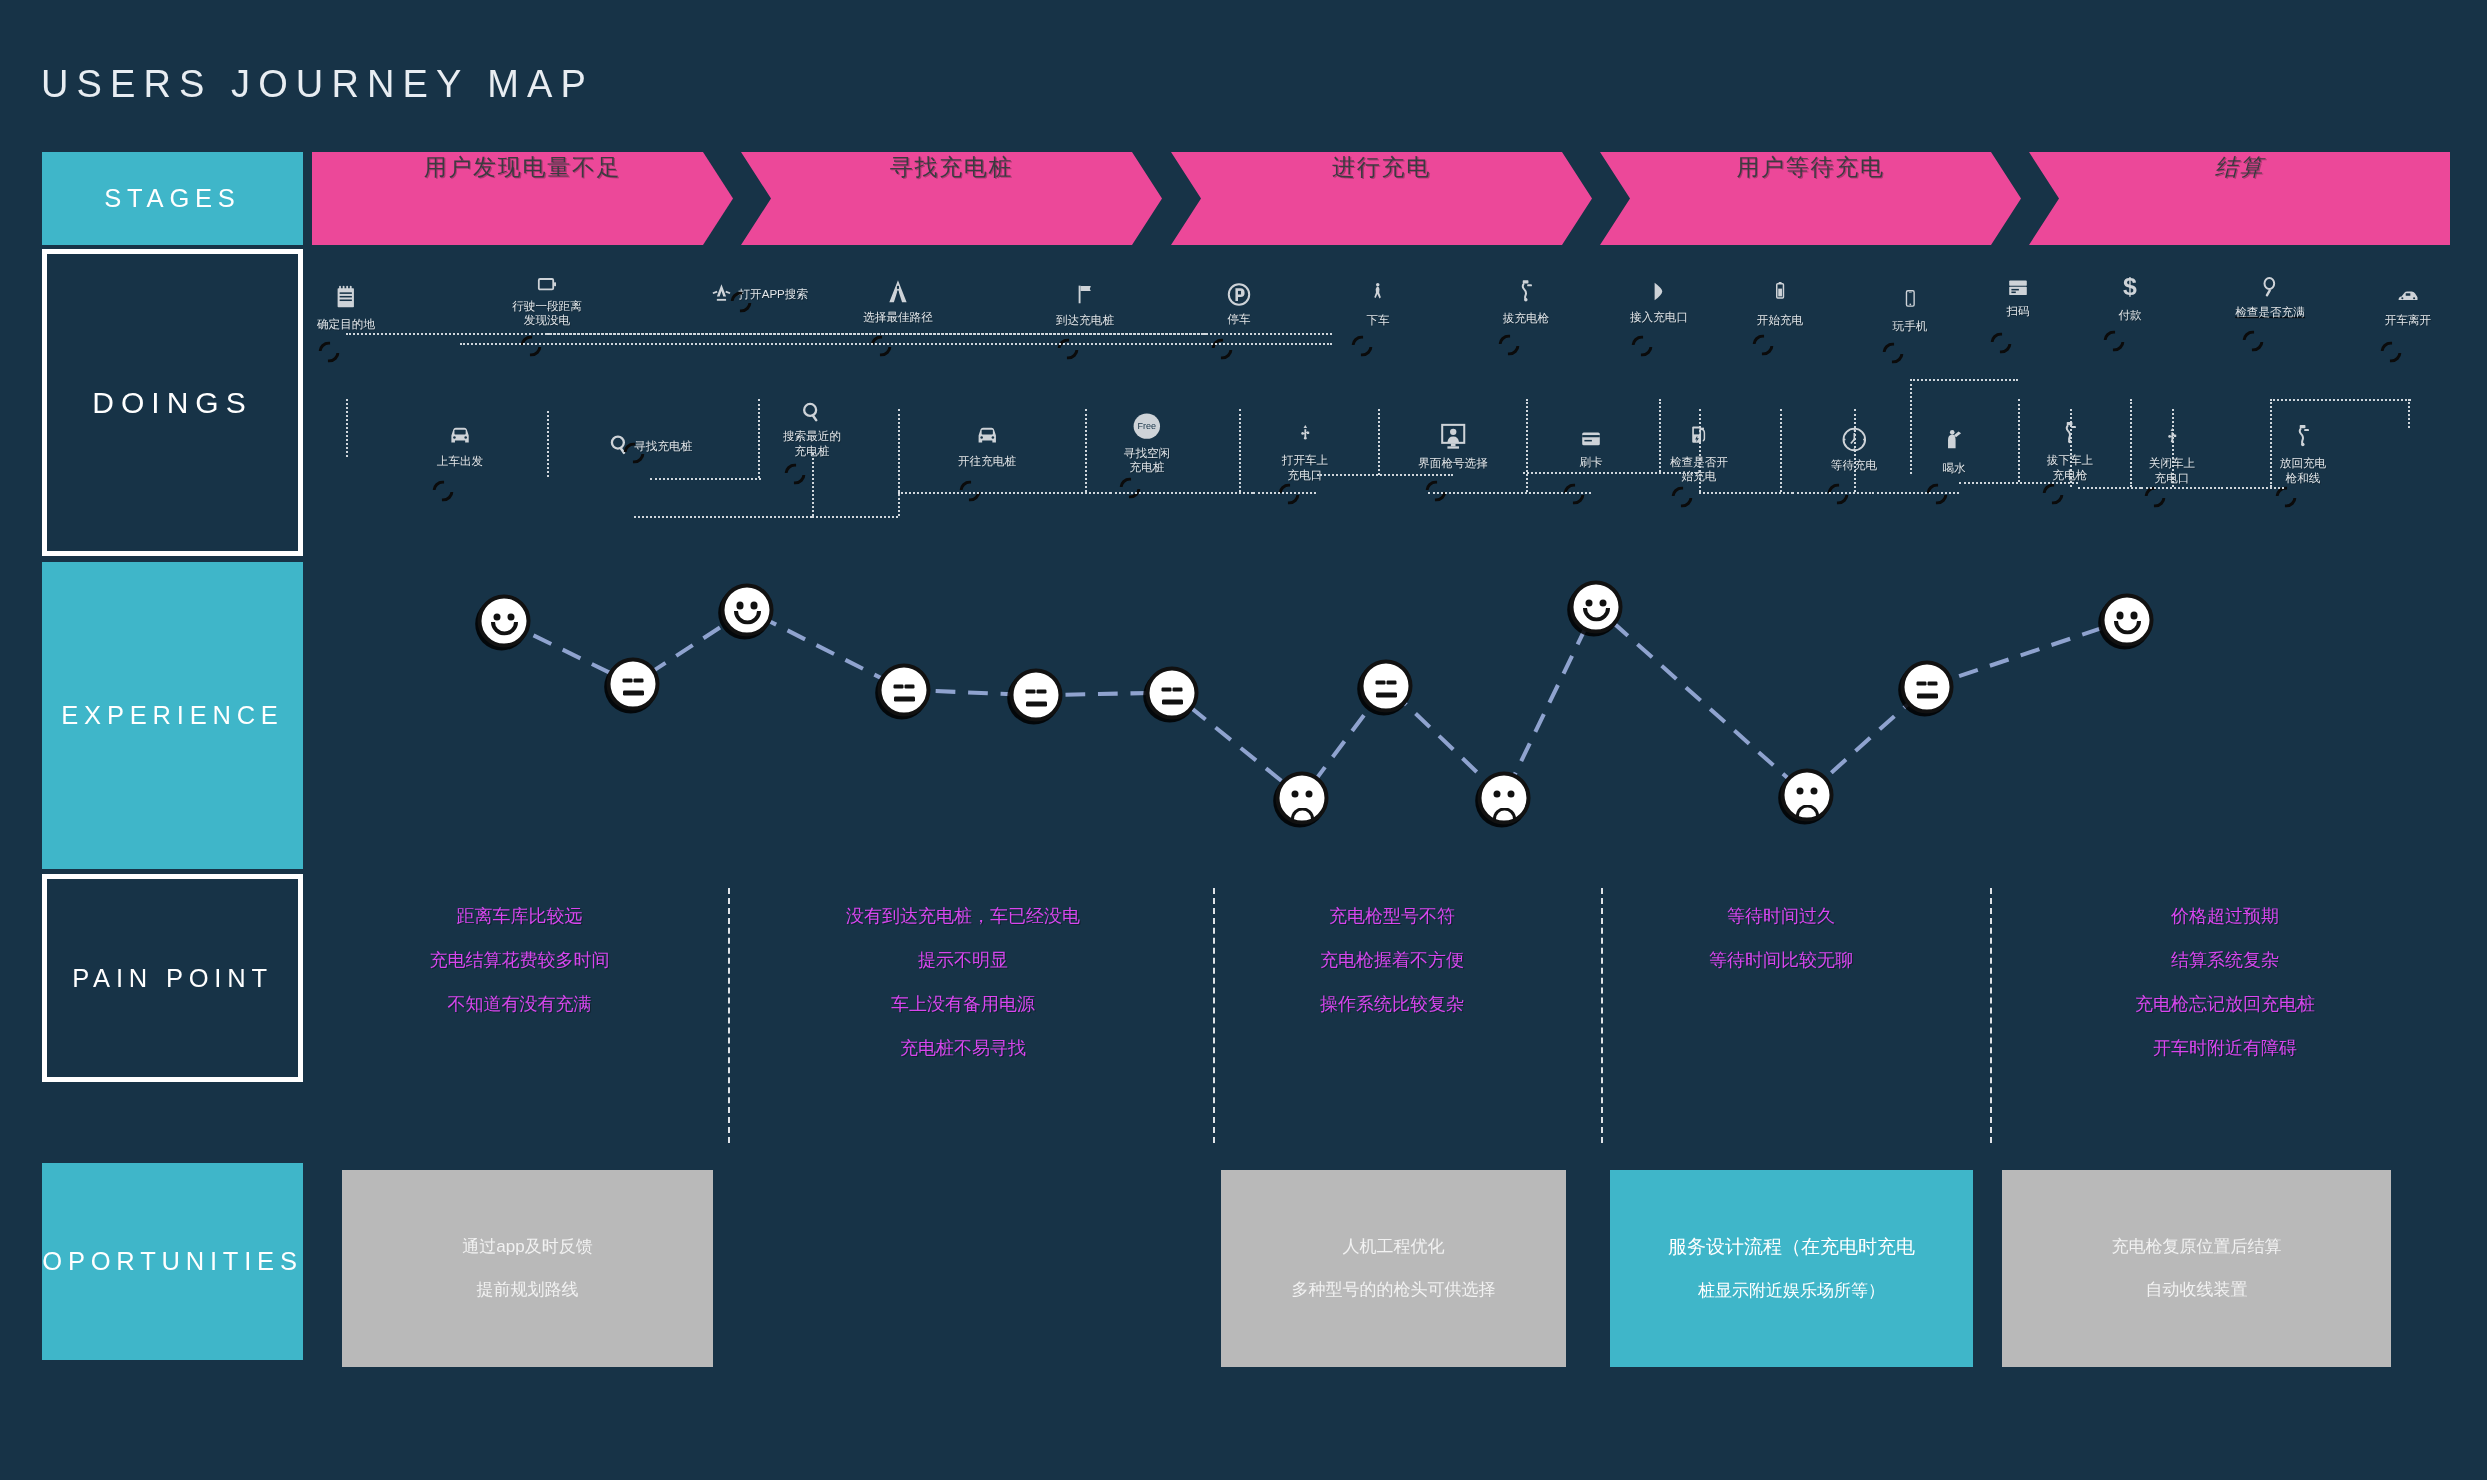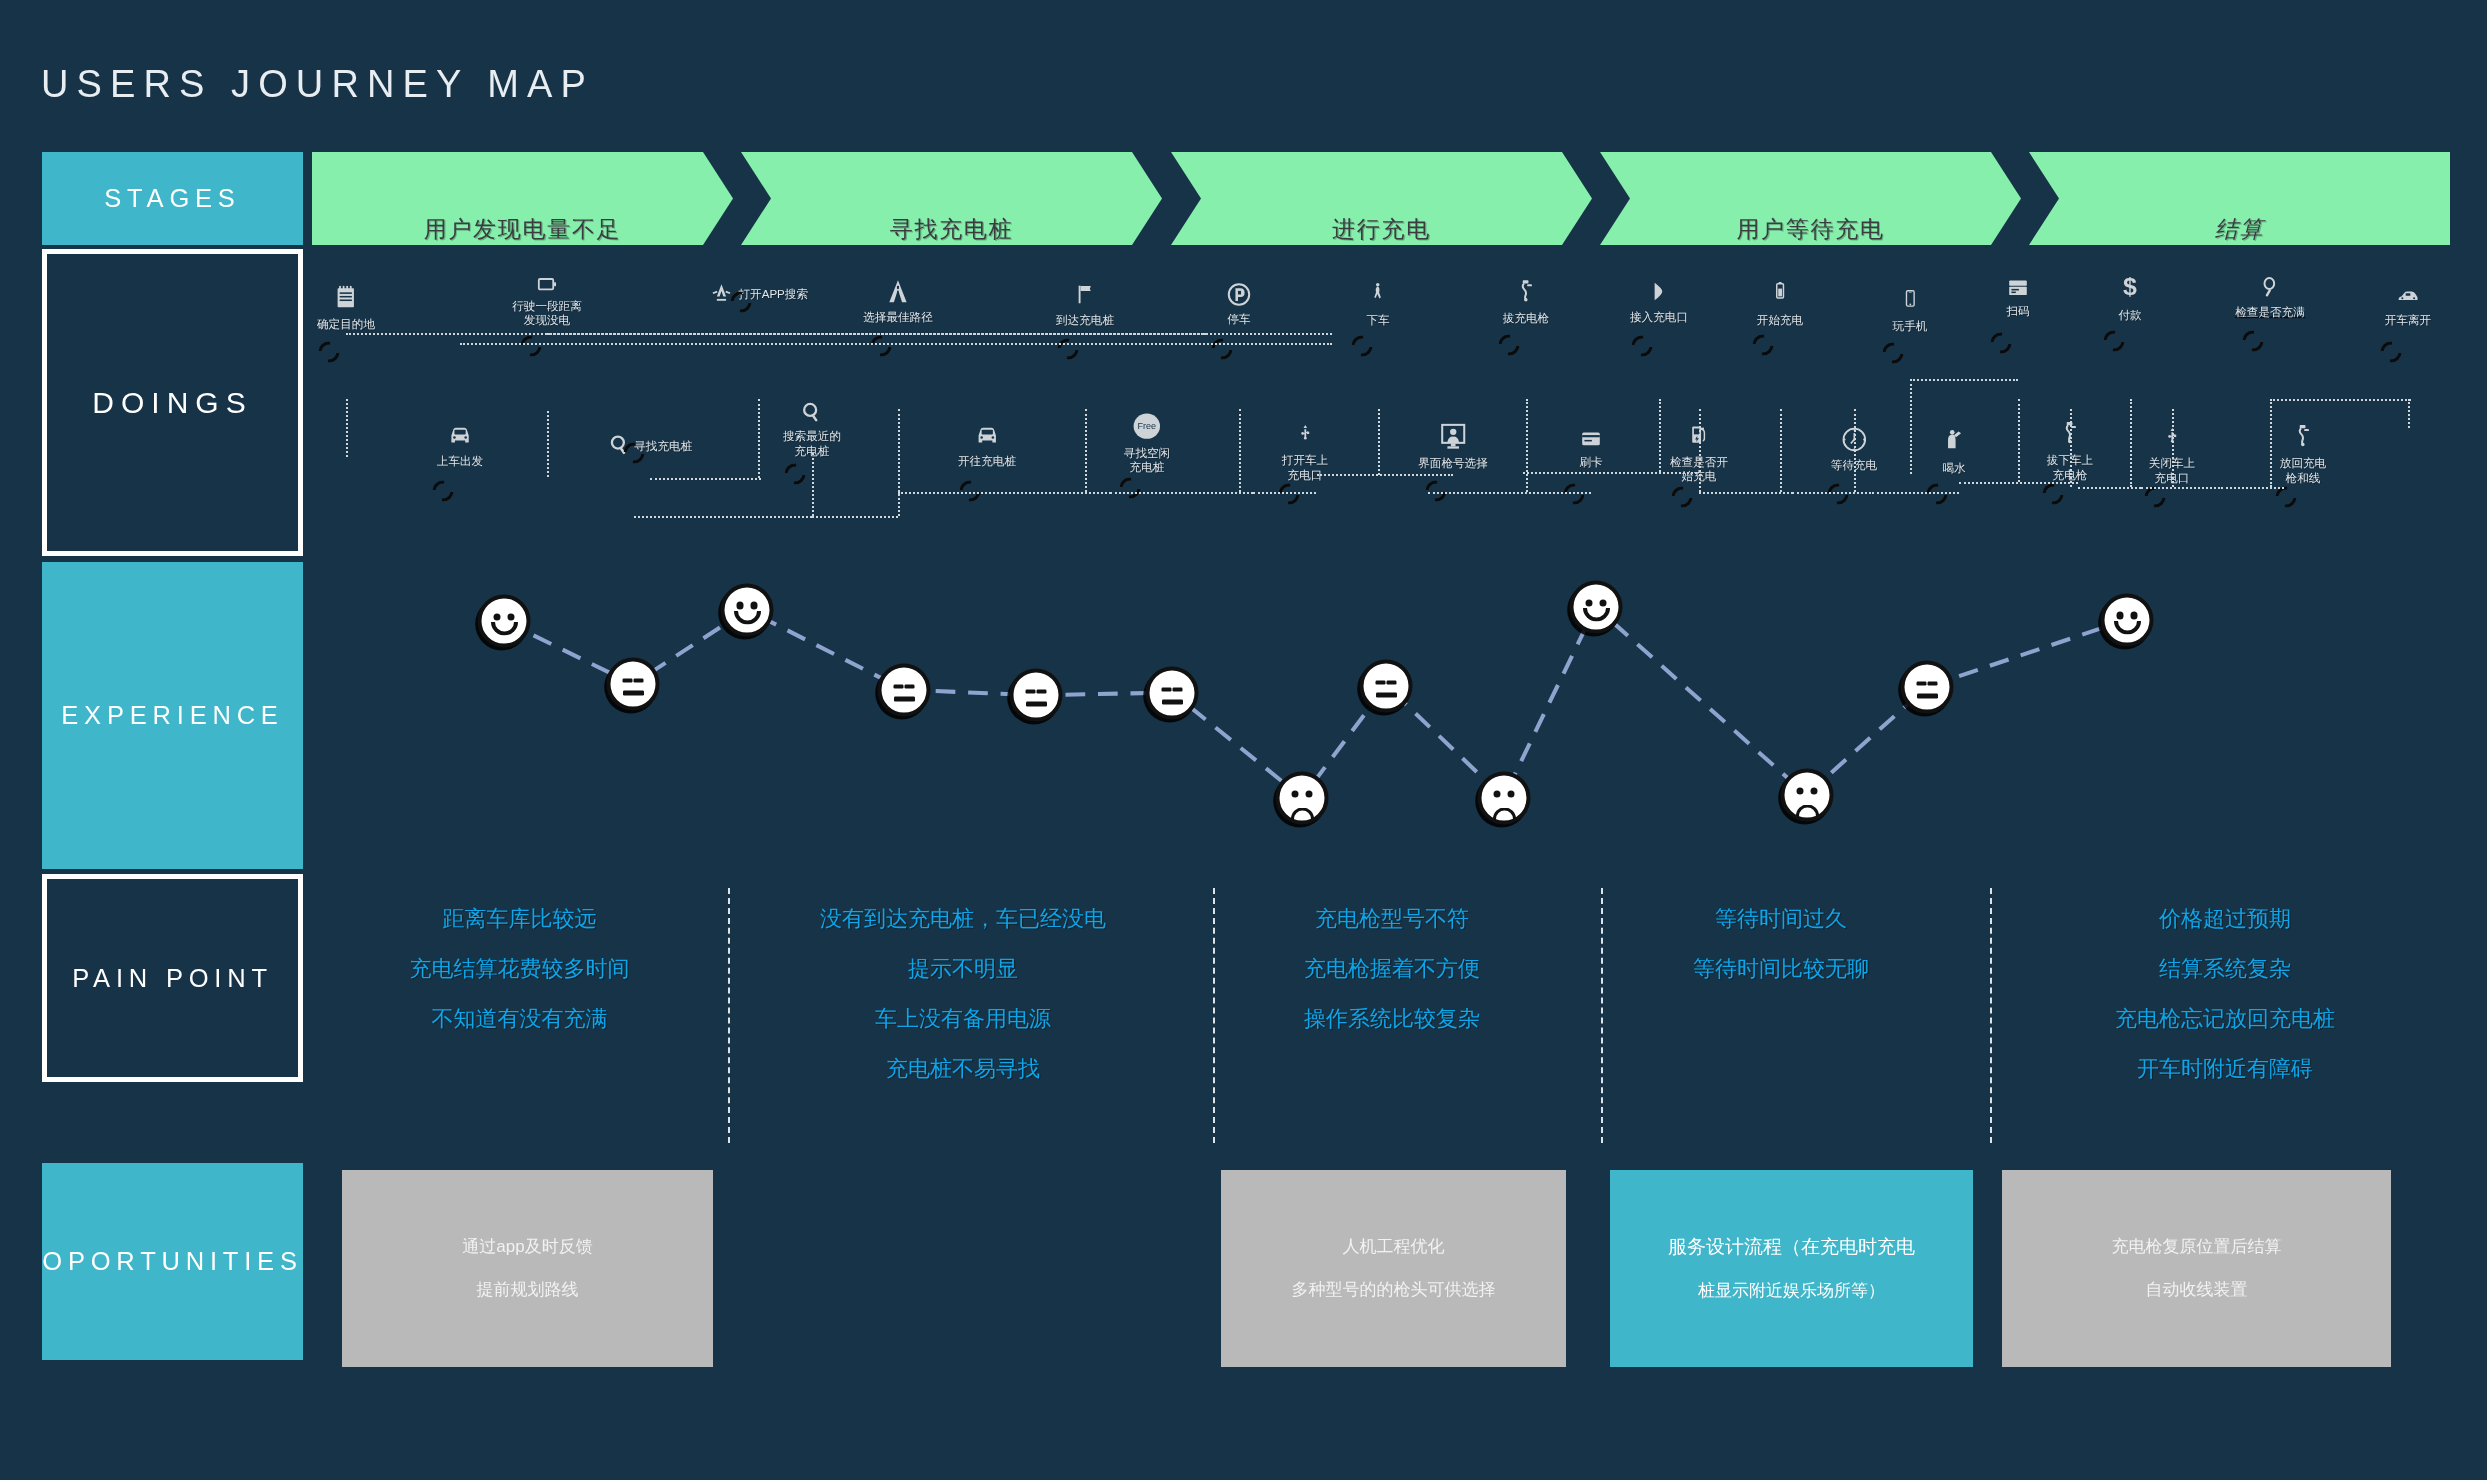--- a/index.html
+++ b/index.html
@@ -34,22 +34,22 @@
 
   #rail-stages       { top:152px;  height:93px; }
   #rail-doings       { top:249px;  height:307px; }
   #rail-experience   { top:562px;  height:307px; }
   #rail-painpoint    { top:874px; height:208px; }
   #rail-opportunities{ top:1163px; height:197px; }
 
   
   #stage-row { position:absolute; left:312px; top:152px; height:93px; width:2147px; }
   .stage {
-    position:absolute; top:0; height:93px; background:#86efac;
-    display:flex; align-items:flex-end; justify-content:center;
+    position:absolute; top:0; height:93px; background:#ec4899;
+    display:flex; align-items:flex-start; justify-content:center;
   }
   .stage-label { font-size:23px; color:#3b3b40; letter-spacing:1.7px; white-space:nowrap;
                  text-shadow:1.2px 1.2px 0 rgba(0,0,0,.25); }
 
   
   #doings { position:absolute; left:0; top:249px; width:2487px; height:348px; }
   .node { position:absolute; transform:translate(-50%,-50%); text-align:center; }
   .node .glyph { display:block; color:#ced3d8; line-height:1; }
   .node .cap {
     display:block; color:#e3e7ea; font-size:11.6px; line-height:1.25;
@@ -96,21 +96,21 @@
   }
   #expsvg { position:absolute; left:0; top:0; width:2487px; height:278px; z-index:1; }
 
   
   #pain { position:absolute; left:0; top:888px; width:2487px; height:273px; }
   .pain-col {
     position:absolute; top:0; text-align:center;
     display:flex; flex-direction:column; justify-content:flex-start; gap:20px;
     padding-top:16.2px;
   }
-  .pain-line { color:#0ea5e9; font-size:22px; white-space:nowrap;
+  .pain-line { color:#d946ef; font-size:18px; white-space:nowrap;
                text-shadow:1.2px 1.2px 0 rgba(0,0,0,.3); }
   .vdash { position:absolute; top:0; width:0; height:255px; border-left:2.9px dashed #dfe3e7; }
 
   
   #opp { position:absolute; left:0; top:1170px; width:2487px; height:203px; }
   .opp-card {
     position:absolute; top:0; height:197px; padding:20px 12.8px;
     display:flex; flex-direction:column; align-items:center; justify-content:center;
     gap:21px; text-align:center;
   }

